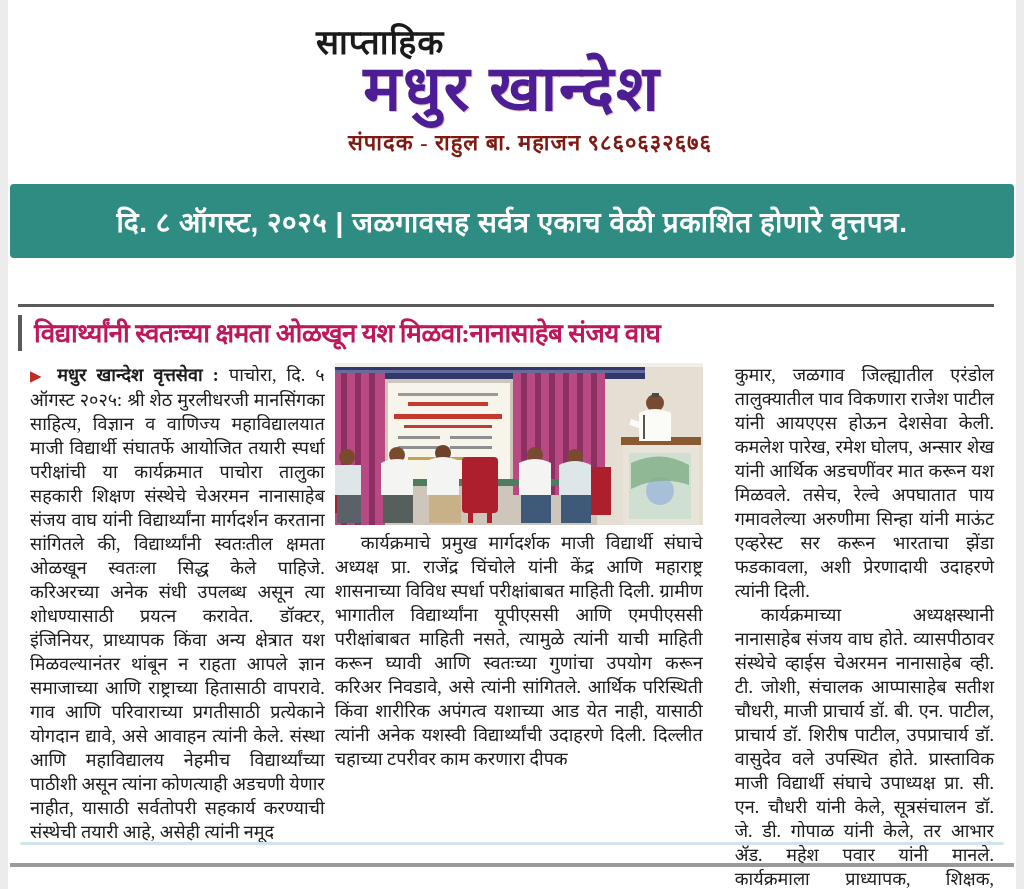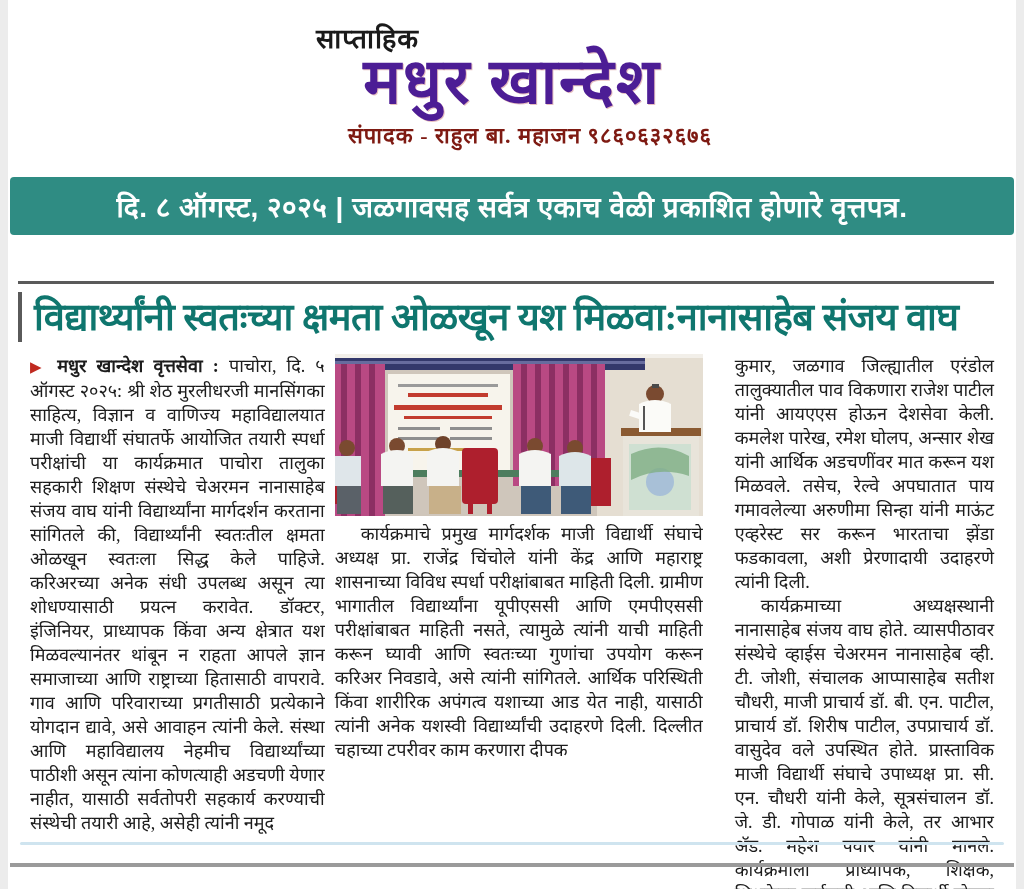--- a/index.html
+++ b/index.html
@@ -20,21 +20,21 @@
   
   .masthead {
     padding-top: 26px;
     text-align: center;
   }
   .masthead-inner { display: inline-block; text-align: center; }
   .weekly-label {
     display: block;
     text-align: left;
     font-weight: bold;
-    font-size: 27px;
+    font-size: 34px;
     color: #1a1a1a;
     letter-spacing: 1px;
     margin-left: 4px;
     line-height: 1.0;
   }
   .paper-title {
     display: block;
     font-weight: bold;
     font-size: 63px;
     line-height: 0.95;
@@ -50,21 +50,21 @@
     margin-top: 6px;
     letter-spacing: 1px;
     margin-left: 36px;
   }
 
   
   .date-banner {
     margin: 28px 2px 0 2px;
     background: #2f8c83;
     border-radius: 4px;
-    height: 58px;
+    height: 74px;
     display: flex;
     align-items: center;
     justify-content: center;
   }
   .date-banner span {
     color: #ffffff;
     font-family: "Liberation Sans", "DejaVu Sans", sans-serif;
     font-weight: bold;
     font-size: 28px;
     letter-spacing: 0.5px;
@@ -75,23 +75,23 @@
     margin: 46px 22px 0 10px;
     border-top: 3px solid #5a5a5a;
     padding-top: 4px;
   }
   .headline-wrap {
     border-left: 4px solid #5a5a5a;
     padding: 4px 0 2px 12px;
     margin-top: 4px;
   }
   .headline {
-    font-size: 38px;
-    font-weight: bold;
-    color: #0f766e;
+    font-size: 26px;
+    font-weight: bold;
+    color: #be185d;
     line-height: 1.15;
     letter-spacing: -0.5px;
     white-space: nowrap;
   }
   .body-cols {
     display: flex;
     margin-top: 12px;
     padding-left: 12px;
   }
   .col { text-align: justify; color: #1c1c1c; font-size: 18px; line-height: 24px; }

